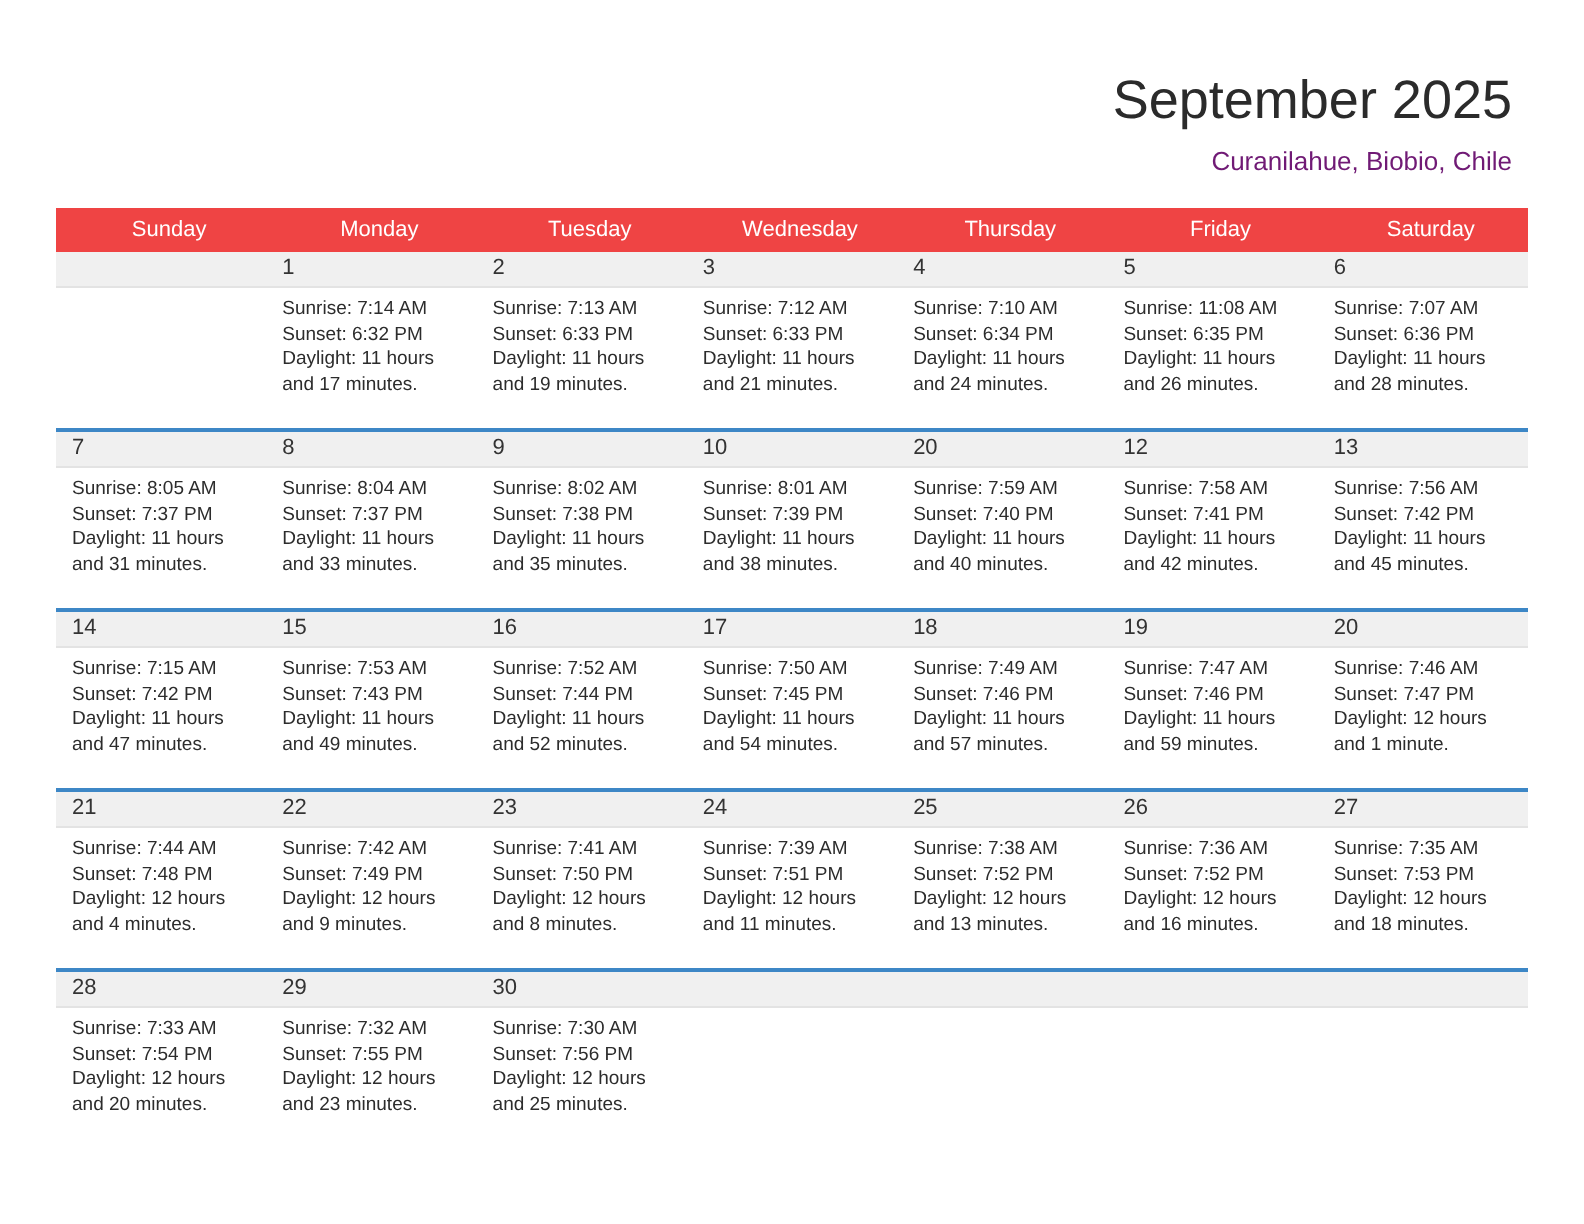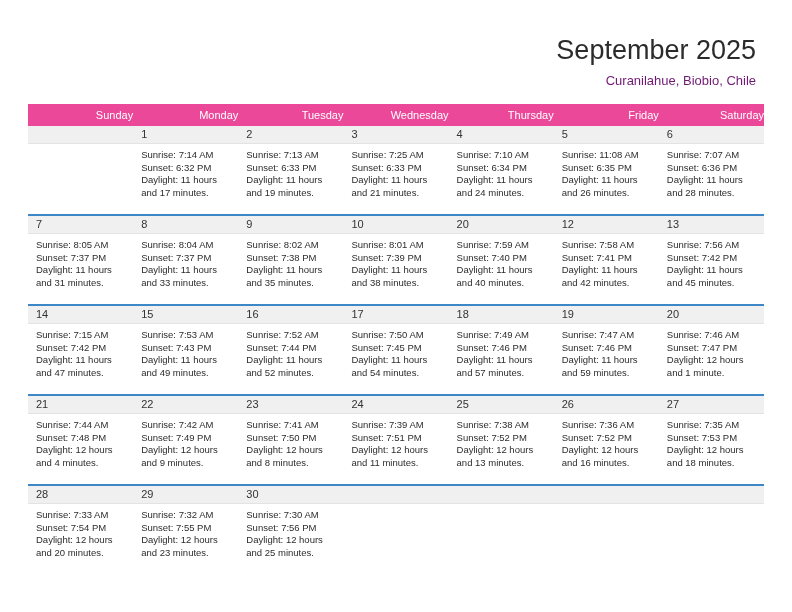--- a/index.html
+++ b/index.html
@@ -91,25 +91,25 @@
   
   .calendar {
     position: absolute;
     left: 28px;
     top: 104px;
     width: 736px;
     border-collapse: collapse;
     table-layout: fixed;
   }
   .calendar th {
-    background: #ec4899;
+    background: #ef4444;
     color: #ffffff;
     font-size: 11px;
     font-weight: normal;
-    text-align: right;
+    text-align: center;
     padding: 5px 0 5px 8px;
     height: 12px;
     border: none;
   }
   .calendar td {
     width: 105.1px;
     vertical-align: top;
     padding: 0;
     border: none;
     background: #ffffff;
@@ -210,21 +210,21 @@
                 <div>and 19 minutes.</div>
               </div>
             </div>
           </td>
           <td>
             <div class="daycell">
               <div class="daynum-band">
                 <div class="daynum">3</div>
               </div>
               <div class="lines">
-                <div>Sunrise: 7:25 AM</div>
+                <div>Sunrise: 7:12 AM</div>
                 <div>Sunset: 6:33 PM</div>
                 <div>Daylight: 11 hours</div>
                 <div>and 21 minutes.</div>
               </div>
             </div>
           </td>
           <td>
             <div class="daycell">
               <div class="daynum-band">
                 <div class="daynum">4</div>

